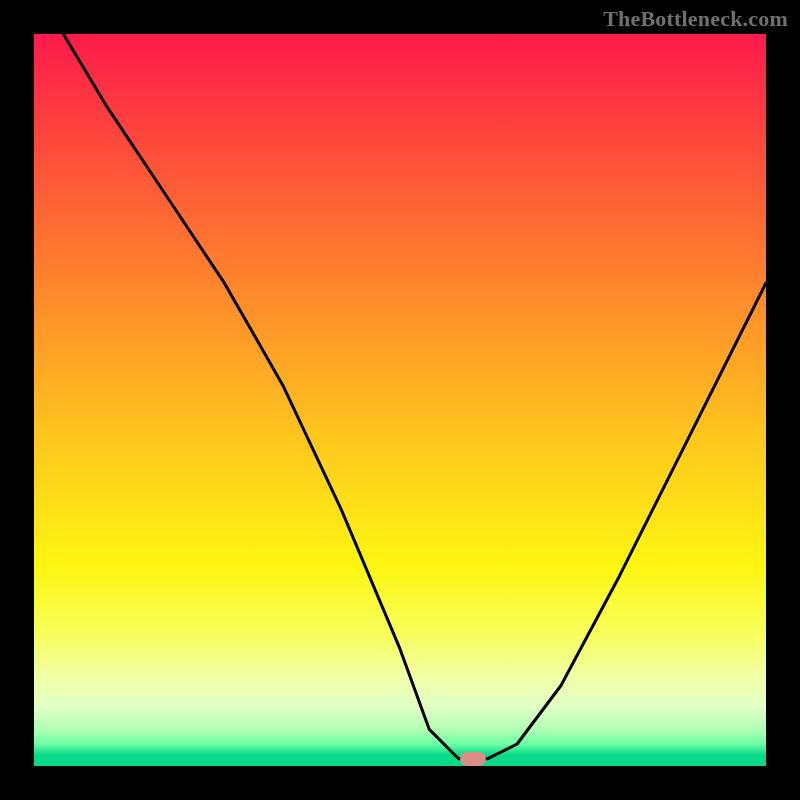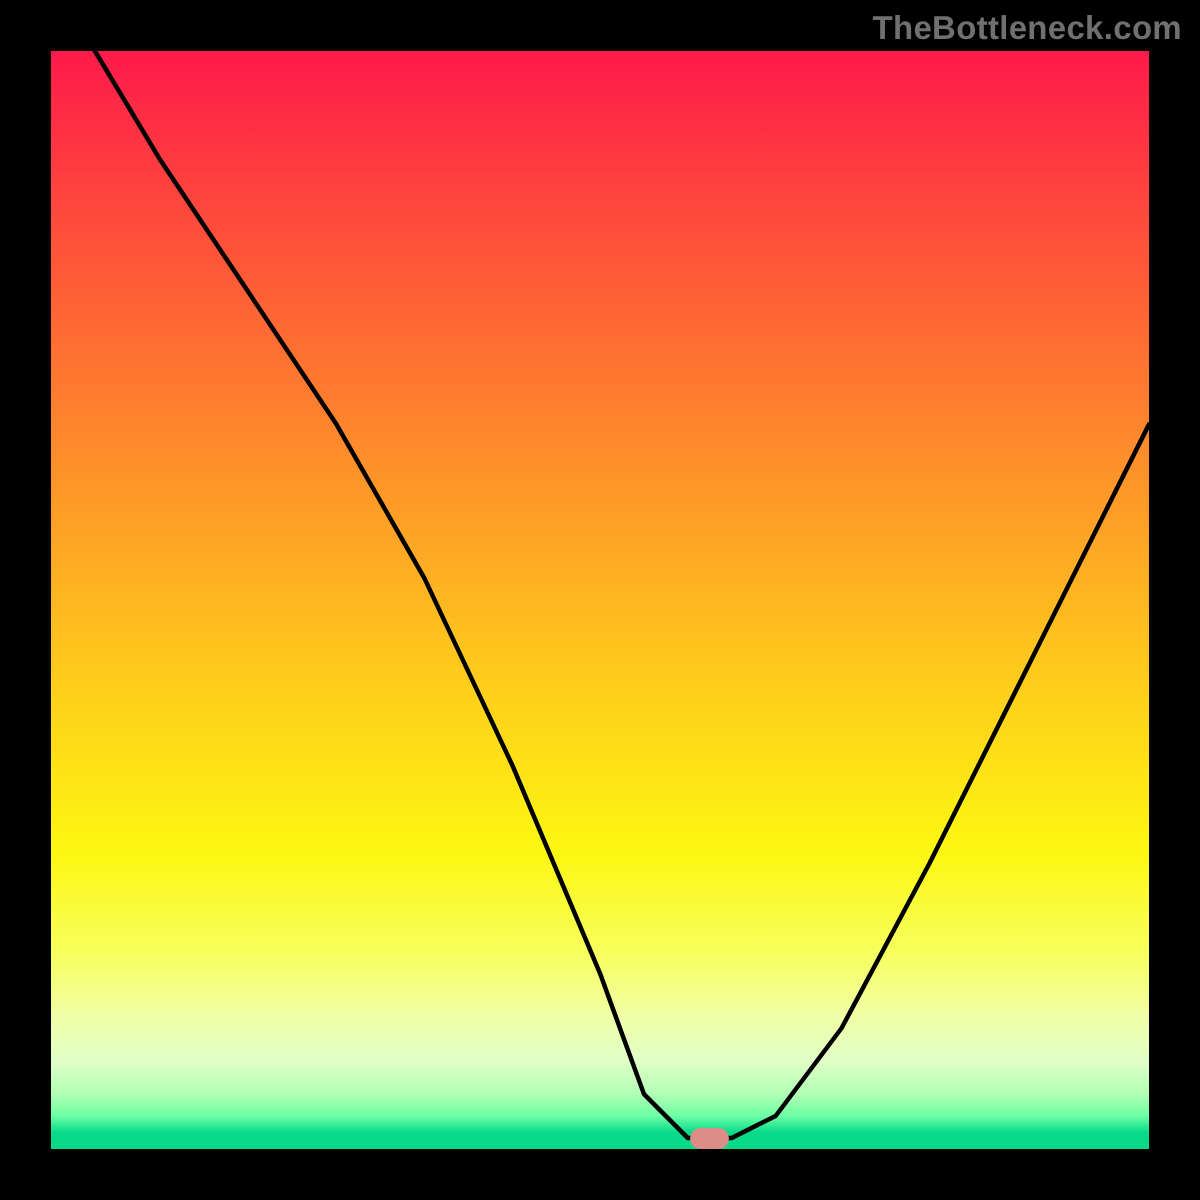--- a/index.html
+++ b/index.html
@@ -37,21 +37,21 @@
     left: 0;
     bottom: 0;
     width: 732px;
     height: 10px;
     background: #08da8a;
   }
   .watermark {
     position: absolute;
     top: 6px;
     right: 12px;
-    font-family: Liberation Sans, sans-serif;
+    font-family: Liberation Serif, serif;
     font-size: 22px;
     font-weight: bold;
     color: #707070;
     letter-spacing: 0.2px;
   }
   .marker {
     position: absolute;
     width: 26px;
     height: 14px;
     border-radius: 8px;

